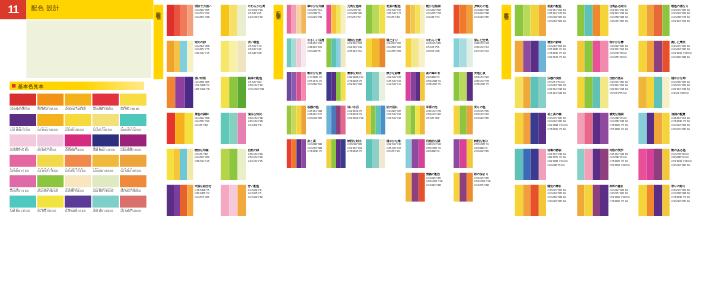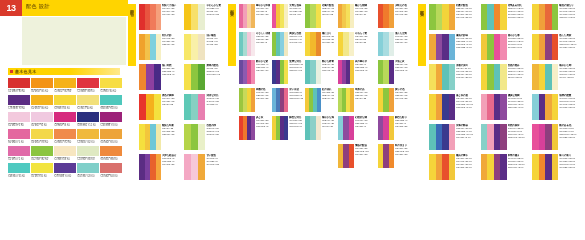--- a/index.html
+++ b/index.html
@@ -77,21 +77,21 @@
     color:#4a4a4a;white-space:nowrap;overflow:hidden;letter-spacing:-0.15px;
   }
   .notes em.t{color:#111;font-weight:bold;}
 </style>
 </head>
 <body>
 
 <div class="page">
 
   <div class="panel1">
-    <div class="pagebadge">13</div>
+    <div class="pagebadge">11</div>
     <div class="hdrbar">
       <div class="hdrtitle">配色 設計</div>
     </div>
     <div class="contentbox"></div>
     <div class="sectionbar">
       <span class="sq"></span>
       <span class="lbl">基本色見本</span>
     </div>
     <div class="swgrid" id="swgrid">
         <div class="sw">

